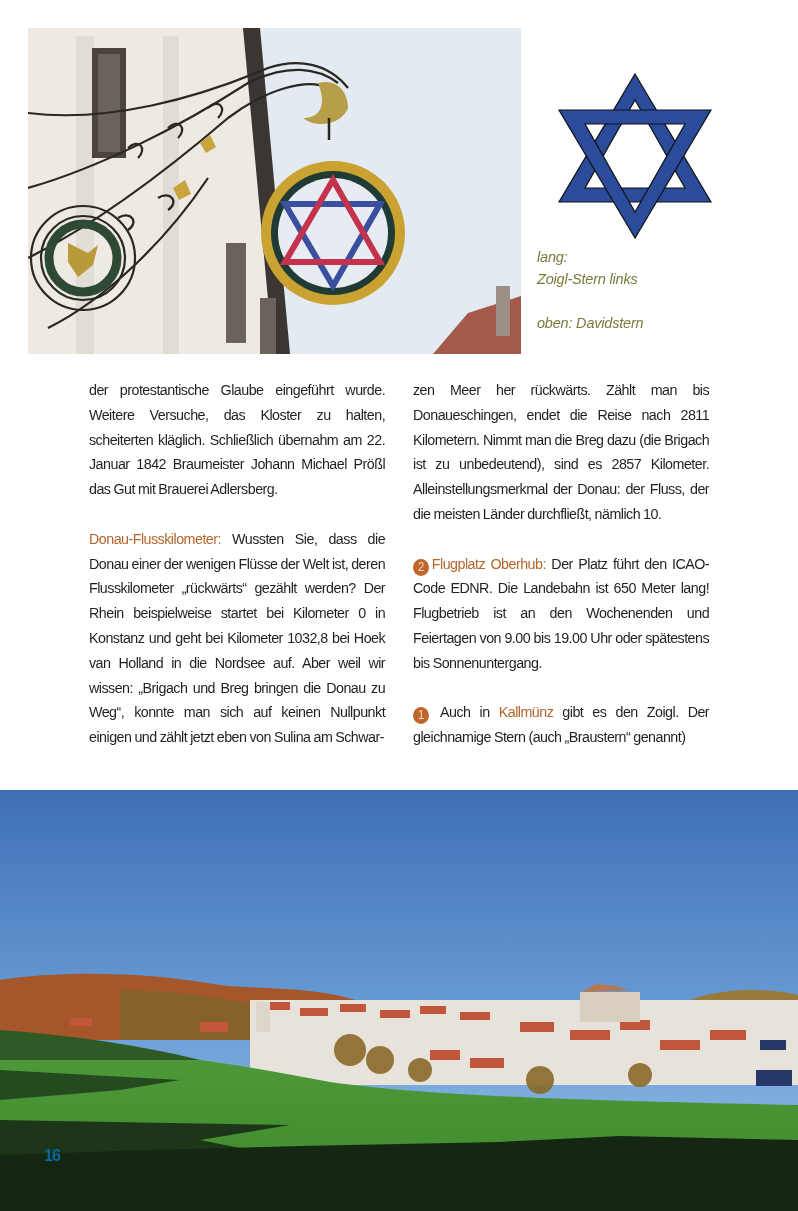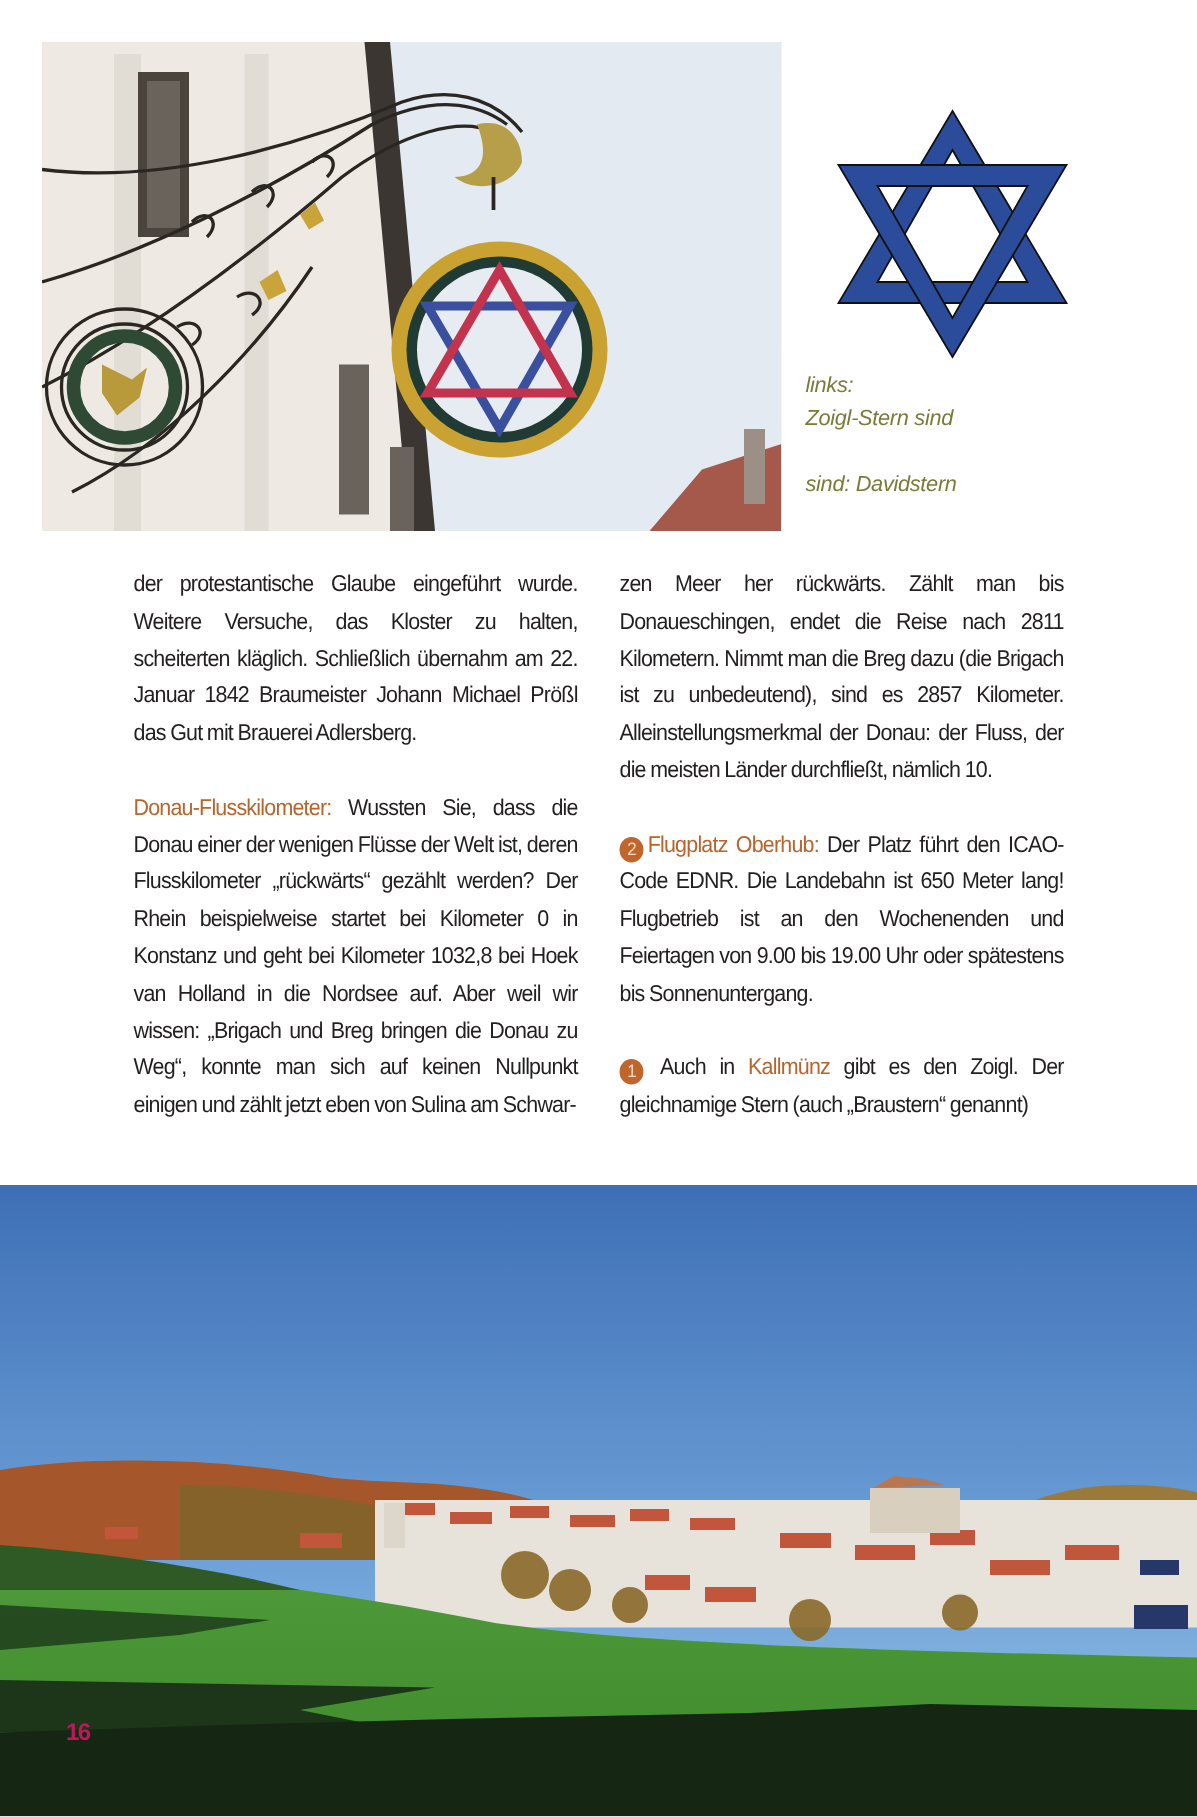--- a/index.html
+++ b/index.html
@@ -39,21 +39,21 @@
   .num-badge {
     display: inline-block; width: 17px; height: 17px; border-radius: 50%;
     background: #c0652b; color: #f6dcc8; font-size: 12px; line-height: 17px;
     text-align: center; vertical-align: -2px; margin-right: 3px;
   }
   .photo-bottom {
     position: absolute; left: 0; top: 790px; width: 798px; height: 421px;
     overflow: hidden;
   }
   .page-number {
-    position: absolute; left: 44px; top: 1147px; color: #be185d;
+    position: absolute; left: 44px; top: 1147px; color: #0369a1;
     font-size: 16px; font-weight: bold; letter-spacing: -1px; text-align: right;
   }
 </style>
 </head>
 <body>
 
 <div class="photo-top">
   <svg width="493" height="326" viewBox="0 0 493 326">
 
     <rect x="0" y="0" width="493" height="326" fill="#e3eaf1"></rect>
@@ -106,24 +106,24 @@
 <div class="david-star">
   <svg width="160" height="172" viewBox="0 0 160 172">
     <g stroke="#111" stroke-width="1.2" fill="#2b4b9b" fill-rule="evenodd">
       <path d="M80,4 L156,132 L4,132 Z M80,30 L130,118 L30,118 Z"></path>
       <path d="M80,168 L4,40 L156,40 Z M80,142 L30,54 L130,54 Z"></path>
     </g>
   </svg>
 </div>
 
 <div class="caption">
-  <div>links:</div>
-  <div>Zoigl-Stern sind</div>
+  <div>lang:</div>
+  <div>Zoigl-Stern links</div>
   <div class="spacer"></div>
-  <div>sind: Davidstern</div>
+  <div>oben: Davidstern</div>
 </div>
 
 <div class="col left">
   <p>der protestantische Glaube eingeführt wurde. Weitere Versuche, das Kloster zu halten, scheiterten kläglich. Schließlich übernahm am 22. Januar 1842 Braumeister Johann Michael Prößl das Gut mit Brauerei Adlersberg.</p>
   <p>
     <span class="hl">Donau-Flusskilometer:</span><span> Wussten Sie, dass die Donau einer der wenigen Flüsse der Welt ist, deren Flusskilometer „rückwärts“ gezählt werden? Der Rhein beispielweise startet bei Kilometer 0 in Konstanz und geht bei Kilometer 1032,8 bei Hoek van Holland in die Nordsee auf. Aber weil wir wissen: „Brigach und Breg bringen die Donau zu Weg“, konnte man sich auf keinen Nullpunkt einigen und zählt jetzt eben von Sulina am Schwar-</span>
   </p>
 </div>
 
 <div class="col right">

